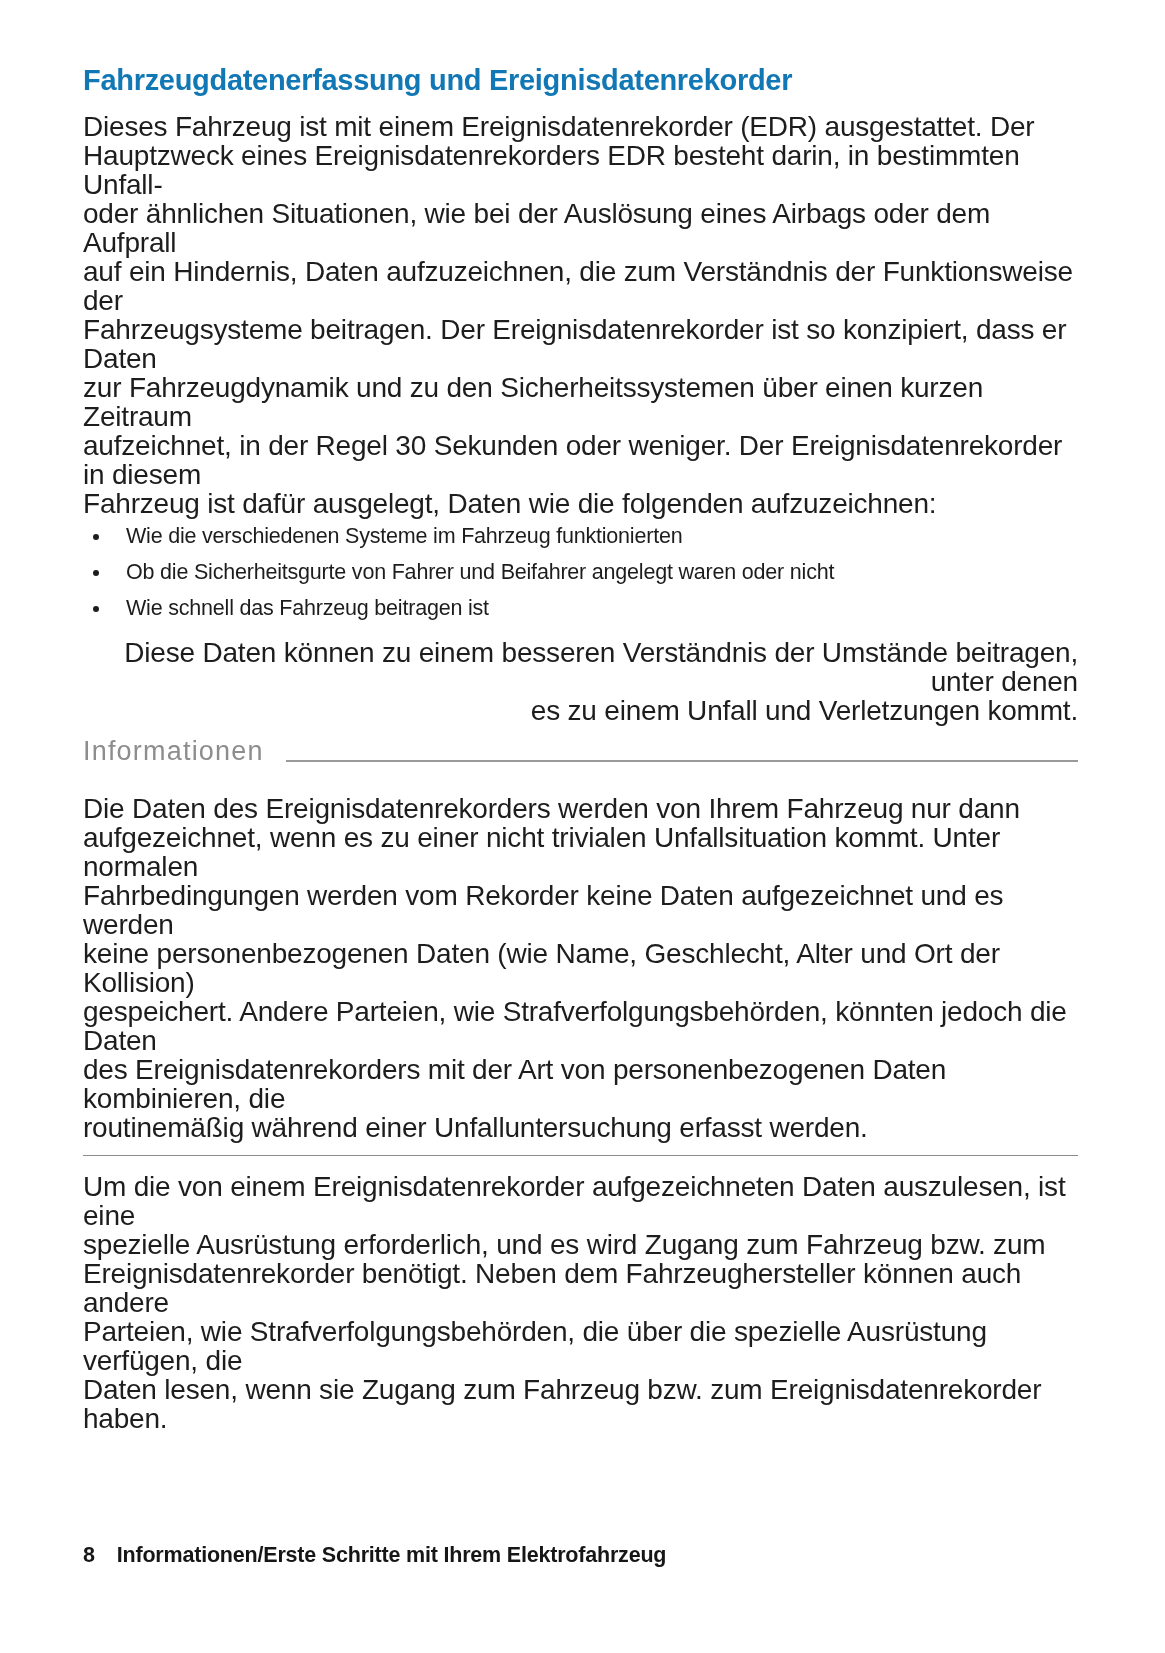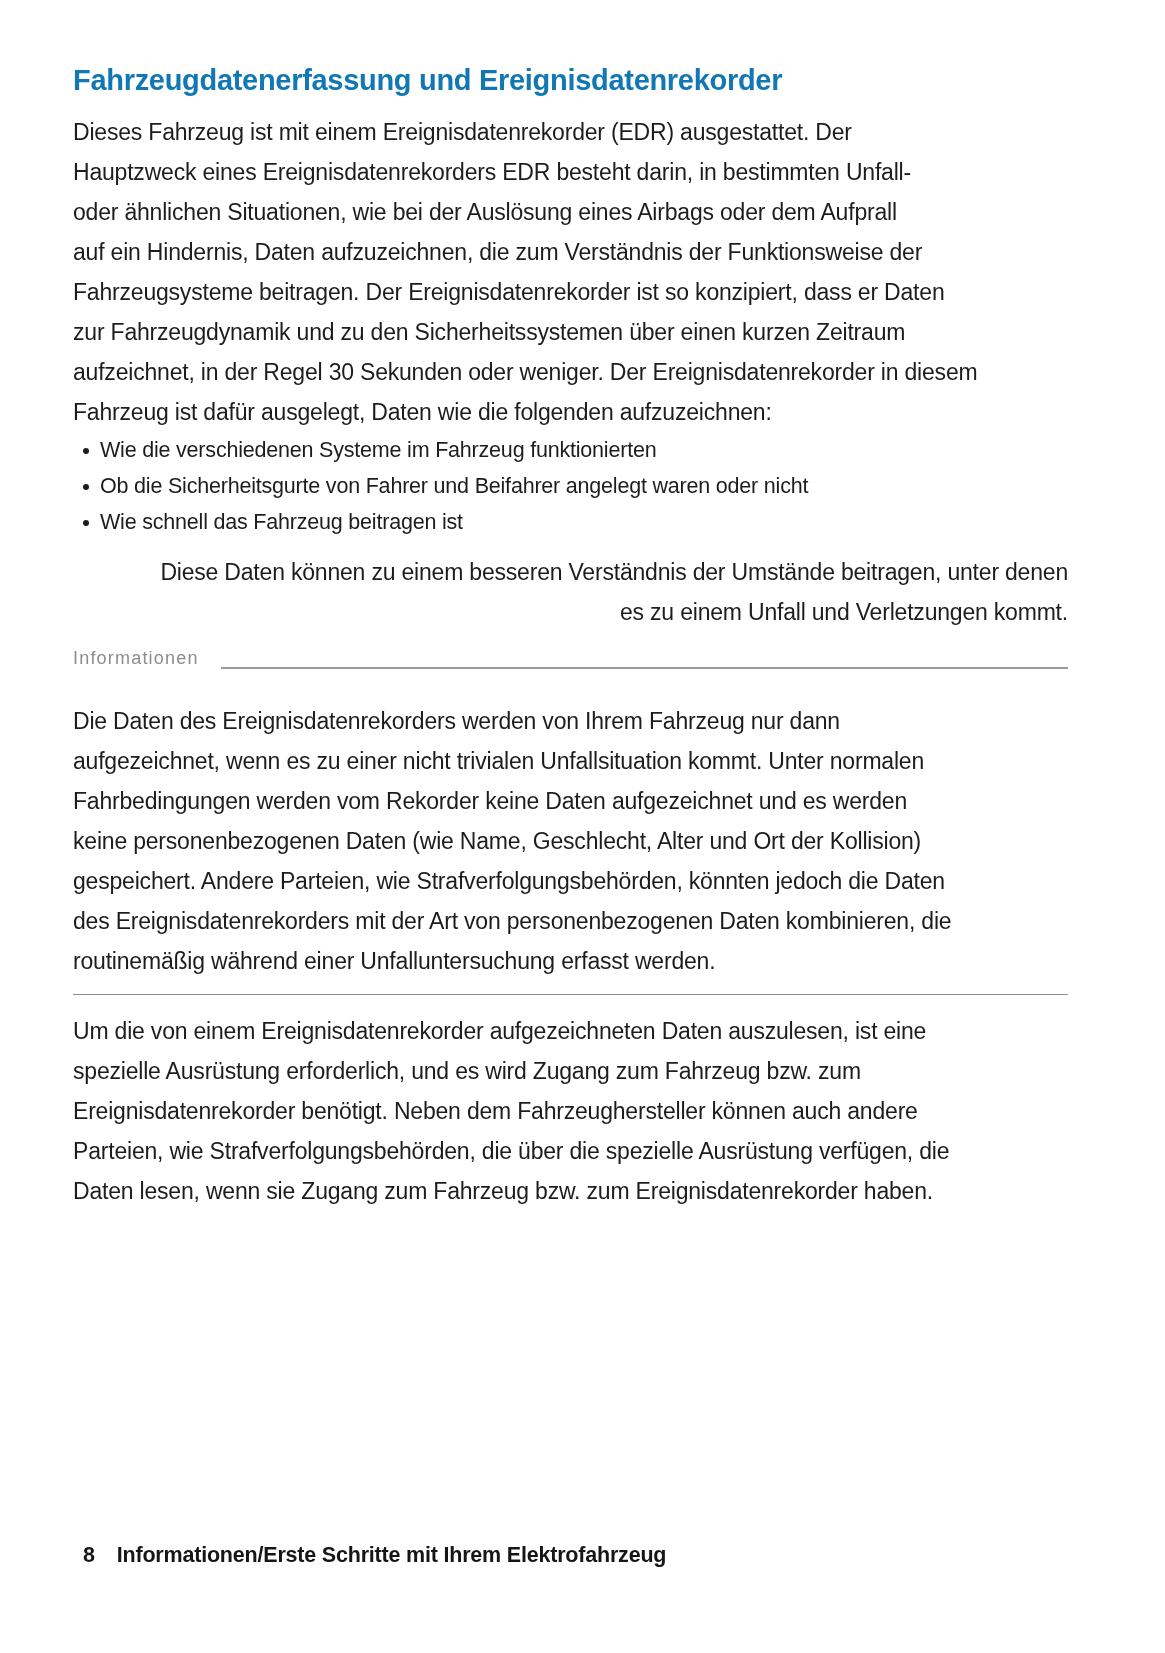--- a/index.html
+++ b/index.html
@@ -13,74 +13,75 @@
   }
   .page {
     position: relative;
     width: 1165px;
     height: 1653px;
     background: #ffffff;
     overflow: hidden;
   }
   .content {
     position: absolute;
-    left: 73px;
+    left: 83px;
     top: 0;
     width: 995px;
   }
   h1.page-title {
     margin: 0;
     padding-top: 62px;
     font-size: 29px;
     line-height: 36px;
     font-weight: 700;
     letter-spacing: -0.3px;
     color: var(--accent-color, #1278b5);
   }
   .para {
     margin: 0;
-    font-size: 23px;
-    line-height: 40px;
+    font-size: 28px;
+    line-height: 29px;
     font-weight: 400;
     letter-spacing: -0.2px;
     white-space: pre-line;
     color: var(--text-color, #1d1d1d);
   }
   .intro  { margin-top: 14px; }
   .bullet-list {
     list-style: none;
     margin: 4px 0 0 0;
     padding: 0;
   }
   .bullet-list li {
     display: flex;
     align-items: flex-start;
     margin: 0 0 7px 0;
     font-size: 21.5px;
     line-height: 29px;
     letter-spacing: -0.2px;
+    gap: 16px;
   }
   .bullet-dot {
     flex: 0 0 auto;
     width: 6px;
     height: 6px;
     border-radius: 50%;
     background: #1d1d1d;
     margin: 12px 10px 0 10px;
   }
   .bullet-text { flex: 1 1 auto; padding-left: 1px; }
   .summary { margin-top: 15px; text-align: right; }
   .info-heading-row {
     display: flex;
     align-items: flex-end;
     margin-top: 10px;
     height: 32px;
   }
   .info-heading {
-    font-size: 18px;
+    font-size: 27px;
     line-height: 32px;
     font-weight: 400;
     letter-spacing: 1.2px;
     color: var(--heading-gray, #8d8d8d);
     text-align: right;
   }
   .info-heading-rule {
     flex: 1 1 auto;
     margin-left: 22px;
     margin-bottom: 5px;

